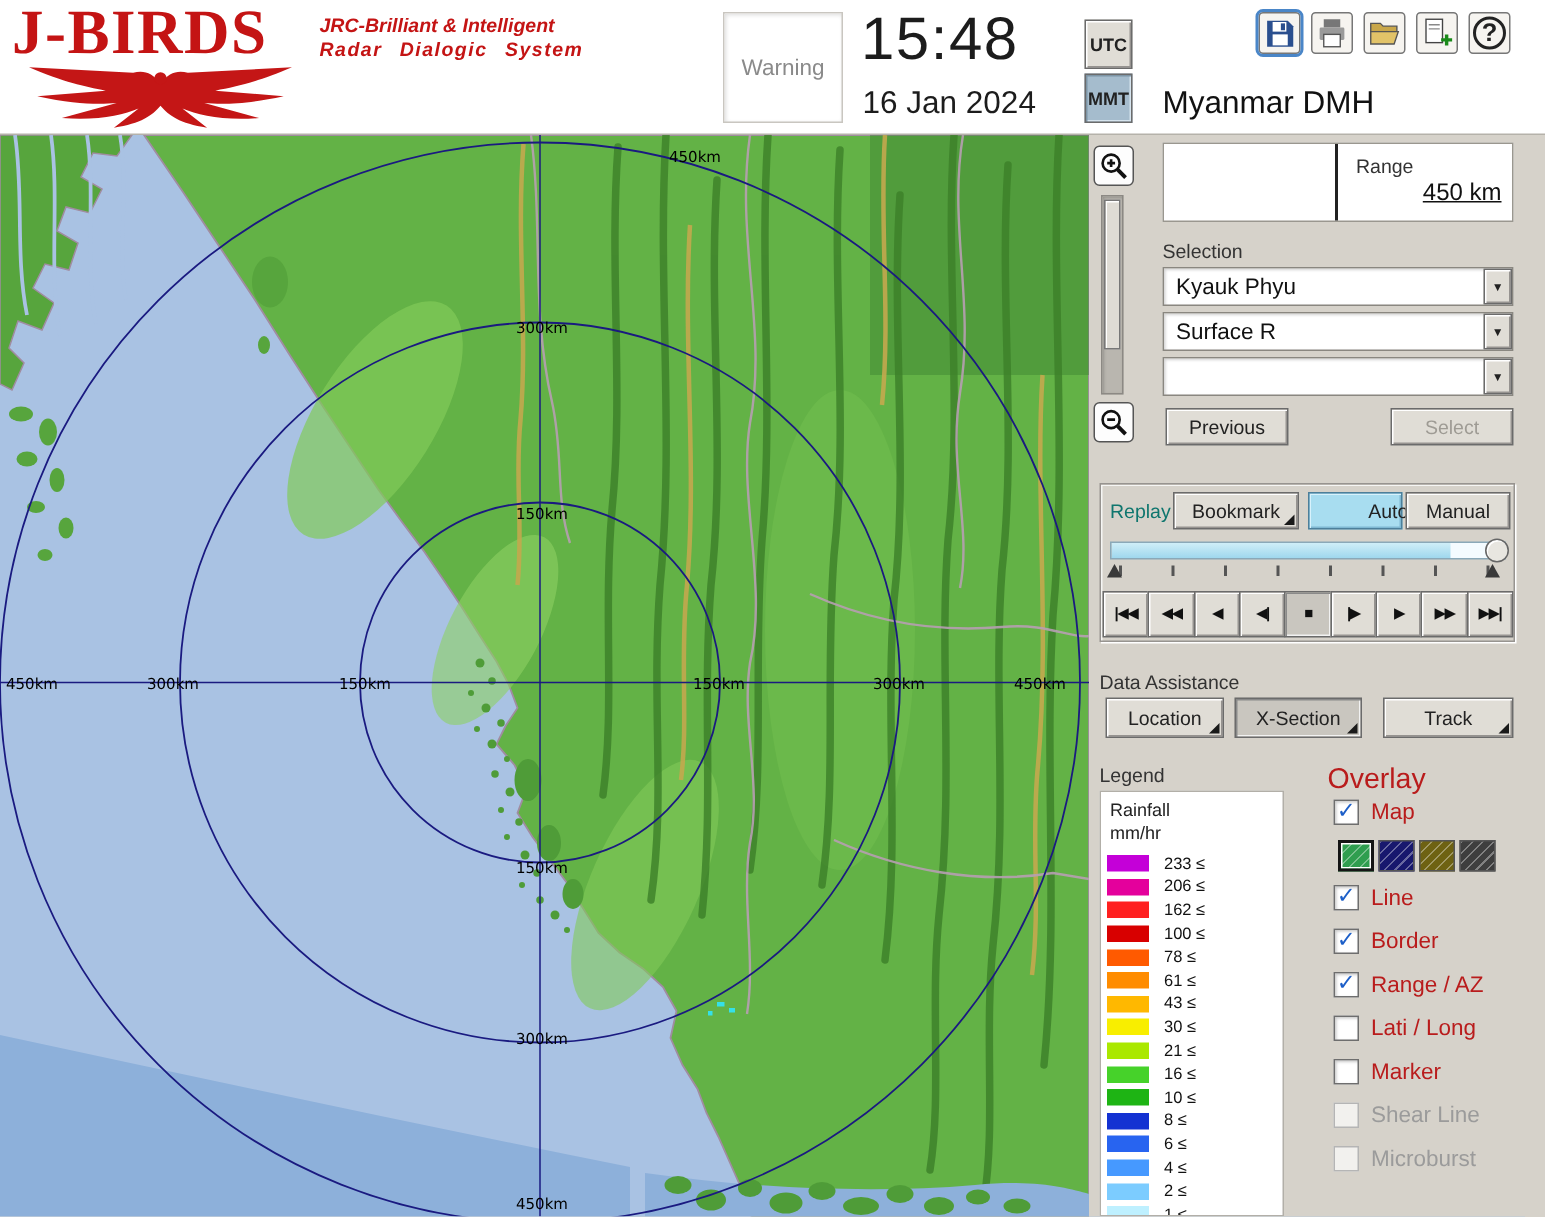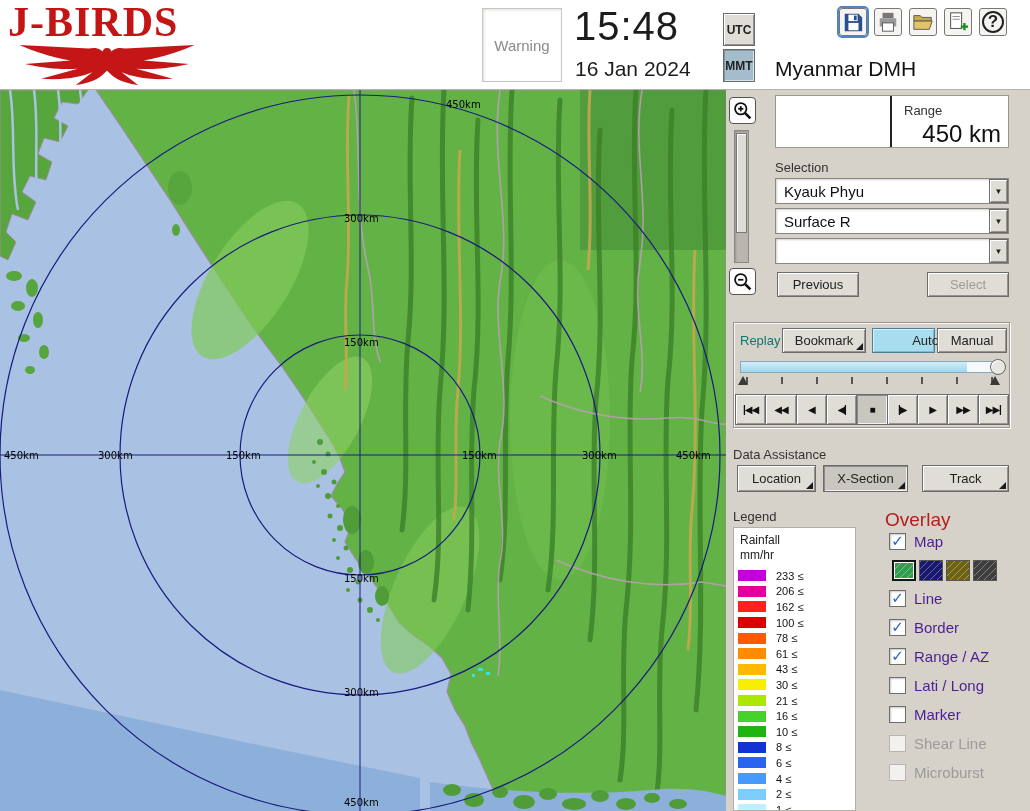--- a/index.html
+++ b/index.html
@@ -35,21 +35,21 @@
   
   .panel{position:absolute;left:726px;top:90px;width:304px;height:721px;background:#d6d2ca;overflow:hidden;}
   .zoom-btn{position:absolute;left:3px;width:27px;height:27px;background:#fdfdfd;border:1px solid #555;border-radius:4px;display:flex;align-items:center;justify-content:center;cursor:pointer;}
   .zoom-in{top:7px;} .zoom-out{top:178px;}
   .zoom-track{position:absolute;left:8px;top:40px;width:15px;height:133px;background:#b9b6af;border:1px solid #8c8984;box-shadow:inset 1px 1px 2px #96948e;}
   .zoom-thumb{position:absolute;left:1px;top:2px;width:11px;height:100px;background:#dfdcd5;border:1px solid #777;box-shadow:inset 1px 1px 0 #fff;cursor:pointer;}
 
   .range-box{position:absolute;left:49px;top:5px;width:234px;height:53px;background:#fff;border:1px solid #9a978f;}
   .range-divider{position:absolute;left:114px;top:0;width:2px;height:100%;background:#222;}
   .range-label{position:absolute;left:128px;top:7px;font-size:13px;color:#333;}
-  .range-value{position:absolute;right:7px;top:24px;font-size:24px;color:#111;}
+  .range-value{position:absolute;right:7px;top:24px;font-size:16px;color:#111;text-decoration:underline;}
 
   .sel-label{position:absolute;left:49px;top:70px;font-size:13px;color:#333;}
   .dropdown{position:absolute;left:49px;width:234px;height:26px;background:#fff;border:1px solid #8a8780;box-shadow:inset 1px 1px 2px #d2d2d2;display:flex;align-items:center;cursor:pointer;}
   .dd-value{flex:1;padding-left:8px;font-size:15px;color:#111;white-space:nowrap;overflow:hidden;}
   .dd-btn{width:19px;height:24px;font-size:8px;color:#222;display:flex;align-items:center;justify-content:center;flex:none;}
   .dd1{top:88px;} .dd2{top:118px;} .dd3{top:148px;}
   .prev-btn{position:absolute;left:51px;top:182px;width:82px;height:25px;font-size:13px;color:#222;}
   .select-btn{position:absolute;left:201px;top:182px;width:82px;height:25px;font-size:13px;color:#9e9b94;}
 
   .group{position:absolute;left:7px;top:232px;width:277px;height:106px;border:1px solid #979490;box-shadow:inset 1px 1px 0 #f6f6f4,1px 1px 0 #fff;}
@@ -79,35 +79,39 @@
   .lg-title{margin:5px 0 0 6px;font-size:12px;color:#222;}
   .lg-unit{margin:1px 0 6px 6px;font-size:12px;color:#222;}
   .lg-row{display:flex;align-items:center;height:15.6px;padding-left:4px;}
   .lg-sw{width:28px;height:11px;flex:none;}
   .lg-tx{margin-left:10px;font-size:11px;color:#111;white-space:nowrap;}
 
   .overlay-label{position:absolute;left:159px;top:419px;font-size:19px;color:#b91c1c;}
   .overlay-list{position:absolute;left:163px;top:437px;width:135px;}
   .ov-row{display:flex;align-items:center;height:29px;cursor:pointer;}
   .cb{width:17px;height:17px;background:#fff;border:1px solid #6e6e6e;box-shadow:inset 1px 1px 2px #c9c9c9;font-size:15px;font-weight:bold;color:#1d5fc8;line-height:14px;text-align:center;flex:none;}
-  .ov-label{margin-left:8px;font-size:15px;color:#4c1d95;white-space:nowrap;}
+  .ov-label{margin-left:8px;font-size:15px;color:#b91c1c;white-space:nowrap;}
   .ov-row.disabled{cursor:default;}
   .ov-row.disabled .cb{border-color:#b5b5b5;background:#f2f1ee;box-shadow:none;color:#bbb;}
   .ov-row.disabled .ov-label{color:#9b9b9b;}
   .ov-swatches{display:flex;gap:3px;height:28px;align-items:center;padding-left:3px;}
   .ov-sw{width:24px;height:21px;border:1px solid #555;cursor:pointer;background-image:repeating-linear-gradient(135deg,rgba(255,255,255,.35) 0 1px,transparent 1px 5px);}
   .ov-sw.selected{border:2px solid #151515;box-shadow:inset 0 0 0 1px #fff;}
 </style>
 </head>
 <body>
 
 <div id="app">
 
   <div class="header">
     <span class="logo-title">J-BIRDS</span>
+    <div class="logo-sub">
+      <div>JRC-Brilliant &amp; Intelligent</div>
+      <div class="l2">Radar  Dialogic  System</div>
+    </div>
     <svg class="eagle" viewBox="0 0 200 46">
       <path fill="#c41616" d="M100,13 C94,5 88,3 80,5 L4,1 C30,12 44,15 60,18 L10,22 C38,28 54,28 68,27 L28,38 C54,40 72,36 84,31 L66,45 C86,42 94,36 100,29 C106,36 114,42 134,45 L116,31 C128,36 146,40 172,38 L132,27 C146,28 162,28 190,22 L140,18 C156,15 170,12 196,1 L120,5 C112,3 106,5 100,13 Z"></path>
       <circle cx="100" cy="9" r="4.5" fill="#c41616"></circle>
     </svg>
 
     <div class="warning-box">
       <span>Warning</span>
     </div>
 
     <div class="time">15:48</div>

